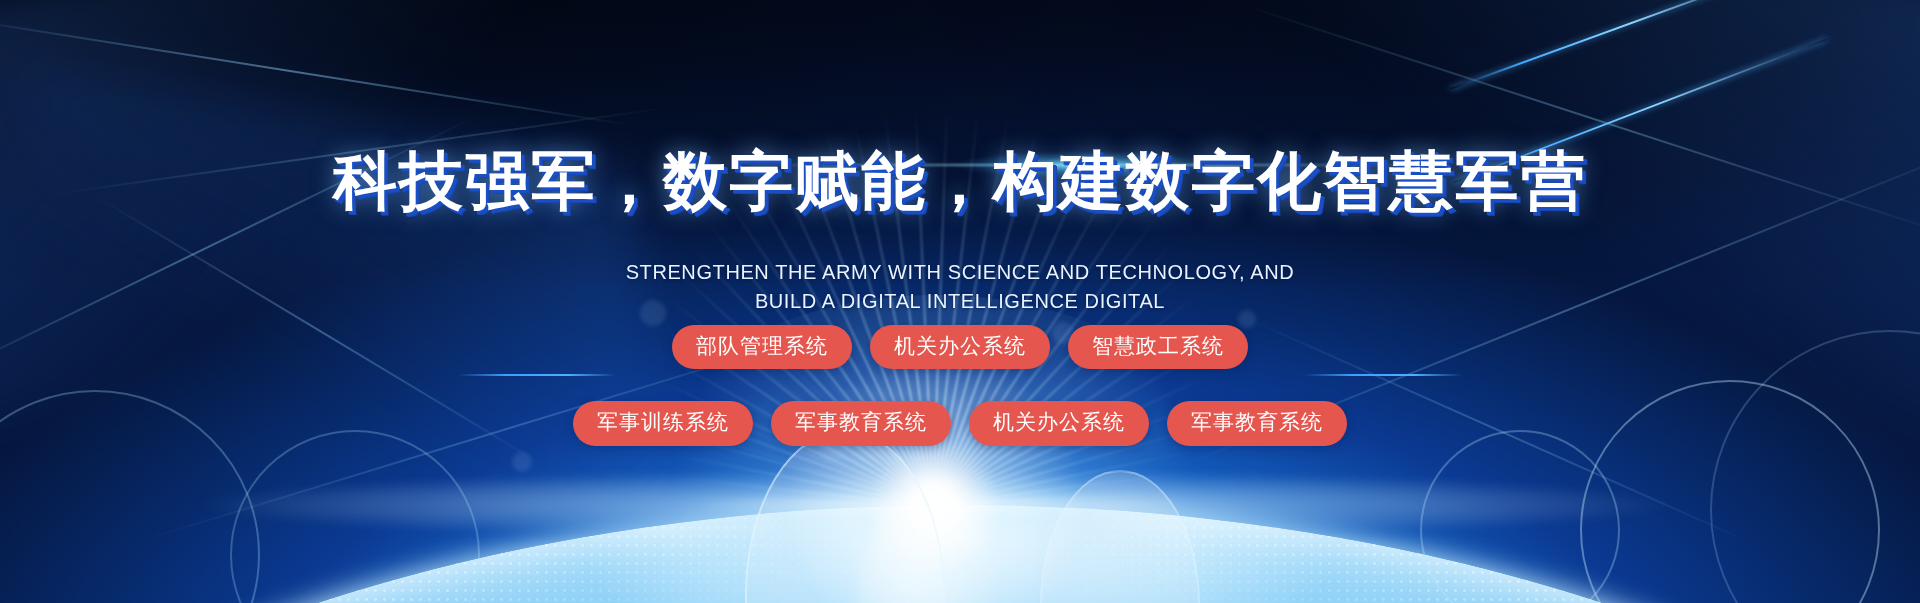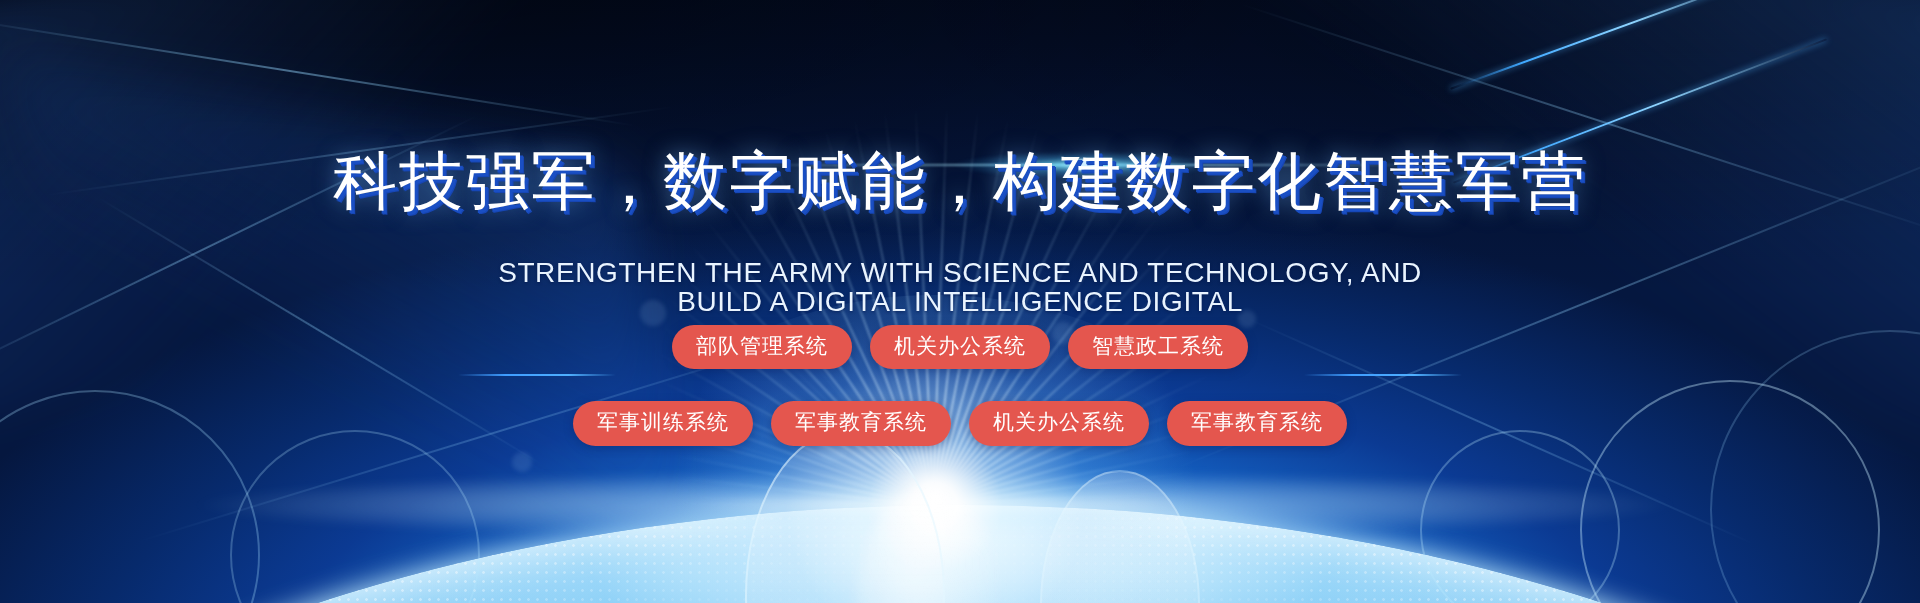--- a/index.html
+++ b/index.html
@@ -144,35 +144,35 @@
   
   .bokeh{position:absolute;border-radius:50%;background:rgba(180,225,255,.12);filter:blur(2px);}
 
   
   #content{position:absolute;inset:0;}
 
   .title{
     position:absolute;top:138px;left:0;width:100%;
     text-align:center;
     font-size:64px;
-    font-weight:400;
+    font-weight:700;
     letter-spacing:2px;
     color:#ffffff;
     white-space:nowrap;
     text-shadow:
        3px 3px 0 #1a4fc4,
        4px 4px 0 #1746b4,
        0 0 22px rgba(120,190,255,.65);
   }
 
   .subtitle{
     position:absolute;top:258px;left:0;width:100%;
     text-align:center;
     color:#e9f4ff;
-    font-size:28px;
+    font-size:20px;
     letter-spacing:.6px;
     line-height:29px;
     text-shadow:0 1px 3px rgba(0,20,70,.6);
   }
   .subtitle span{display:block;}
 
   .pill-area{
     position:absolute;top:325px;left:0;width:100%;
     display:flex;flex-direction:column;align-items:center;gap:32px;
   }

